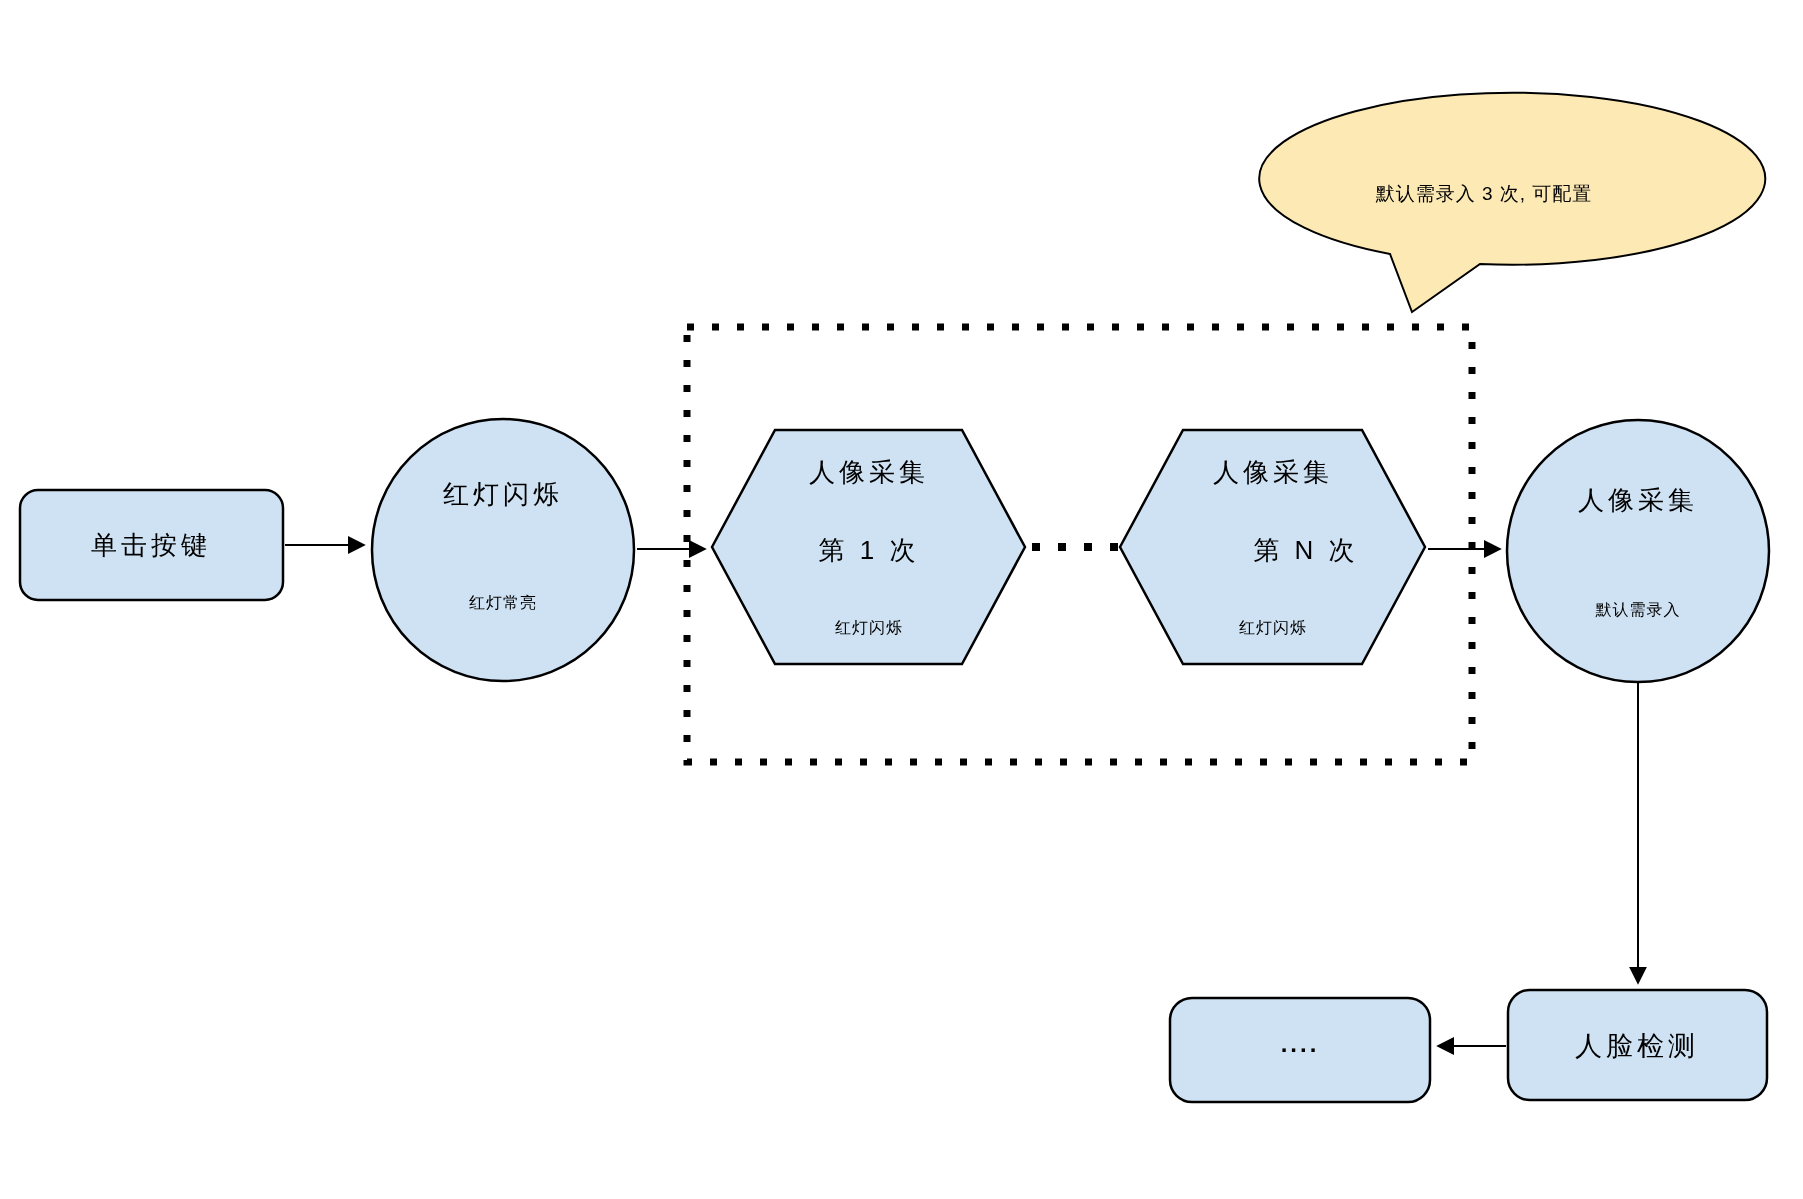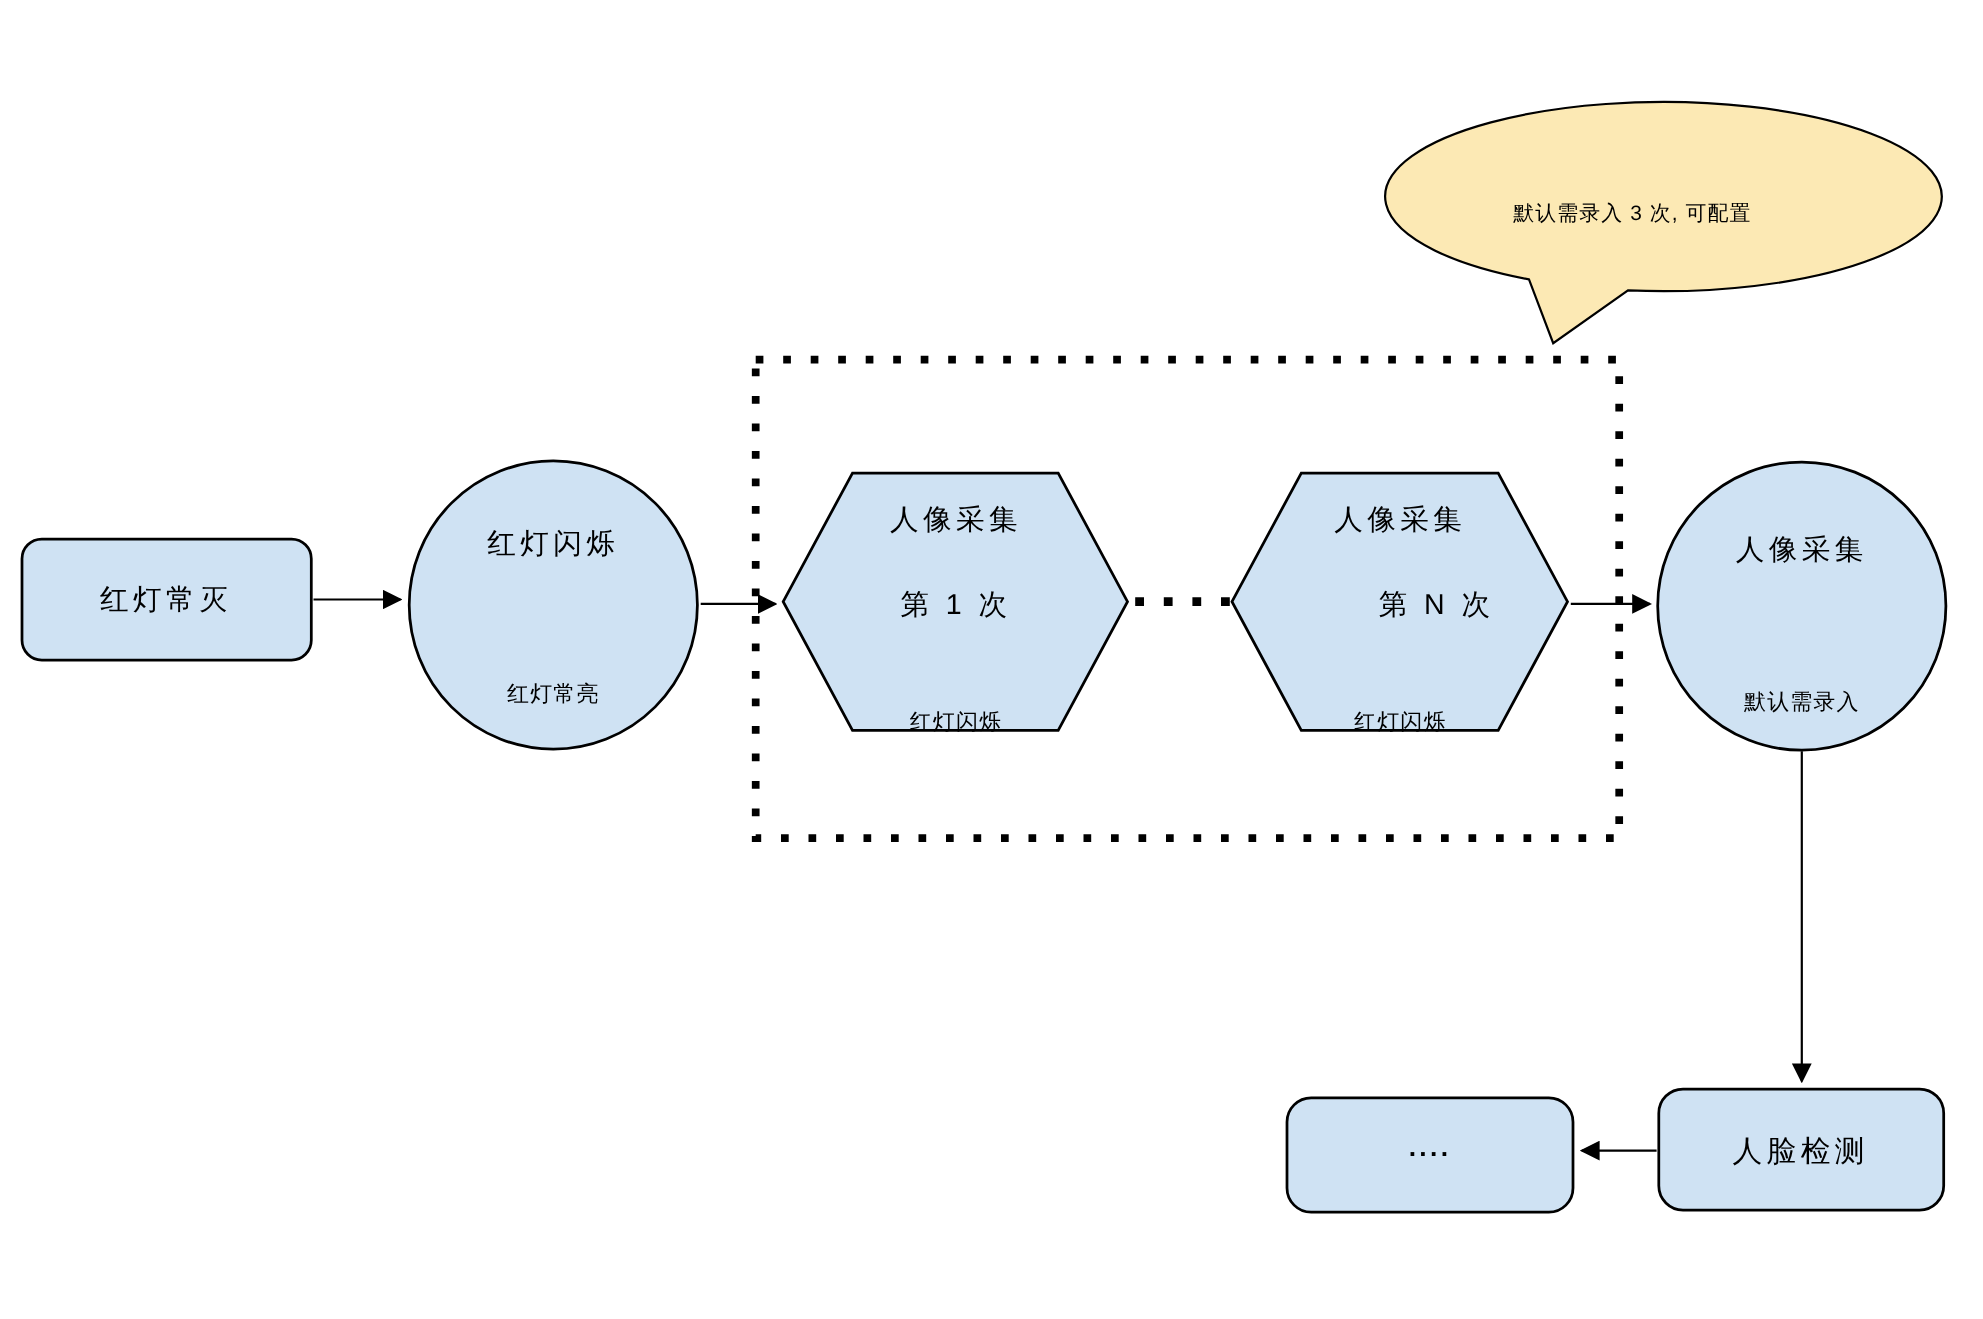--- a/index.html
+++ b/index.html
@@ -13,21 +13,21 @@
   }
   #shapes { position: absolute; left: 0; top: 0; }
   .label {
     position: absolute;
     transform: translate(-50%, -50%);
     white-space: nowrap;
     color: #000000;
     text-align: right;
   }
   .node-title   { font-size: 26px; letter-spacing: 4px; }
-  .node-sub     { font-size: 20px; letter-spacing: 1px; margin-top: 28px; }
+  .node-sub     { font-size: 16px; letter-spacing: 1px; }
   .rect-title   { font-size: 27px; letter-spacing: 4px; }
   .callout-text { font-size: 19px; letter-spacing: 1px; }
   .dots-text    { font-size: 24px; font-weight: bold; letter-spacing: 3px; }
 </style>
 </head>
 <body>
 
 <div id="canvas">
 
   <svg id="shapes" width="1803" height="1199" viewBox="0 0 1803 1199">
@@ -61,21 +61,21 @@
 
     <line x1="1032" y1="547" x2="1120" y2="547" stroke="#000000" stroke-width="8" stroke-dasharray="8 18"></line>
 
     <line x1="1428" y1="549" x2="1500" y2="549" stroke="#000000" stroke-width="2" marker-end="url(#arrowhead)"></line>
 
     <line x1="1638" y1="683" x2="1638" y2="983" stroke="#000000" stroke-width="2" marker-end="url(#arrowhead)"></line>
 
     <line x1="1506" y1="1046" x2="1438" y2="1046" stroke="#000000" stroke-width="2" marker-end="url(#arrowhead)"></line>
   </svg>
 
-  <div class="label node-title" style="left:151px; top:545px;">红灯常灭</div>
+  <div class="label node-title" style="left:151px; top:545px;">单击按键</div>
 
   <div class="label node-title" style="left:503px; top:494px;">红灯闪烁</div>
   <div class="label node-sub" style="left:503px; top:603px;">红灯常亮</div>
 
   <div class="label node-title" style="left:869px; top:472px;">人像采集</div>
   <div class="label node-title" style="left:869px; top:550px;">第 1 次</div>
   <div class="label node-sub" style="left:869px; top:628px;">红灯闪烁</div>
 
   <div class="label node-title" style="left:1273px; top:472px;">人像采集</div>
   <div class="label node-title" style="left:1306px; top:550px;">第 N 次</div>

